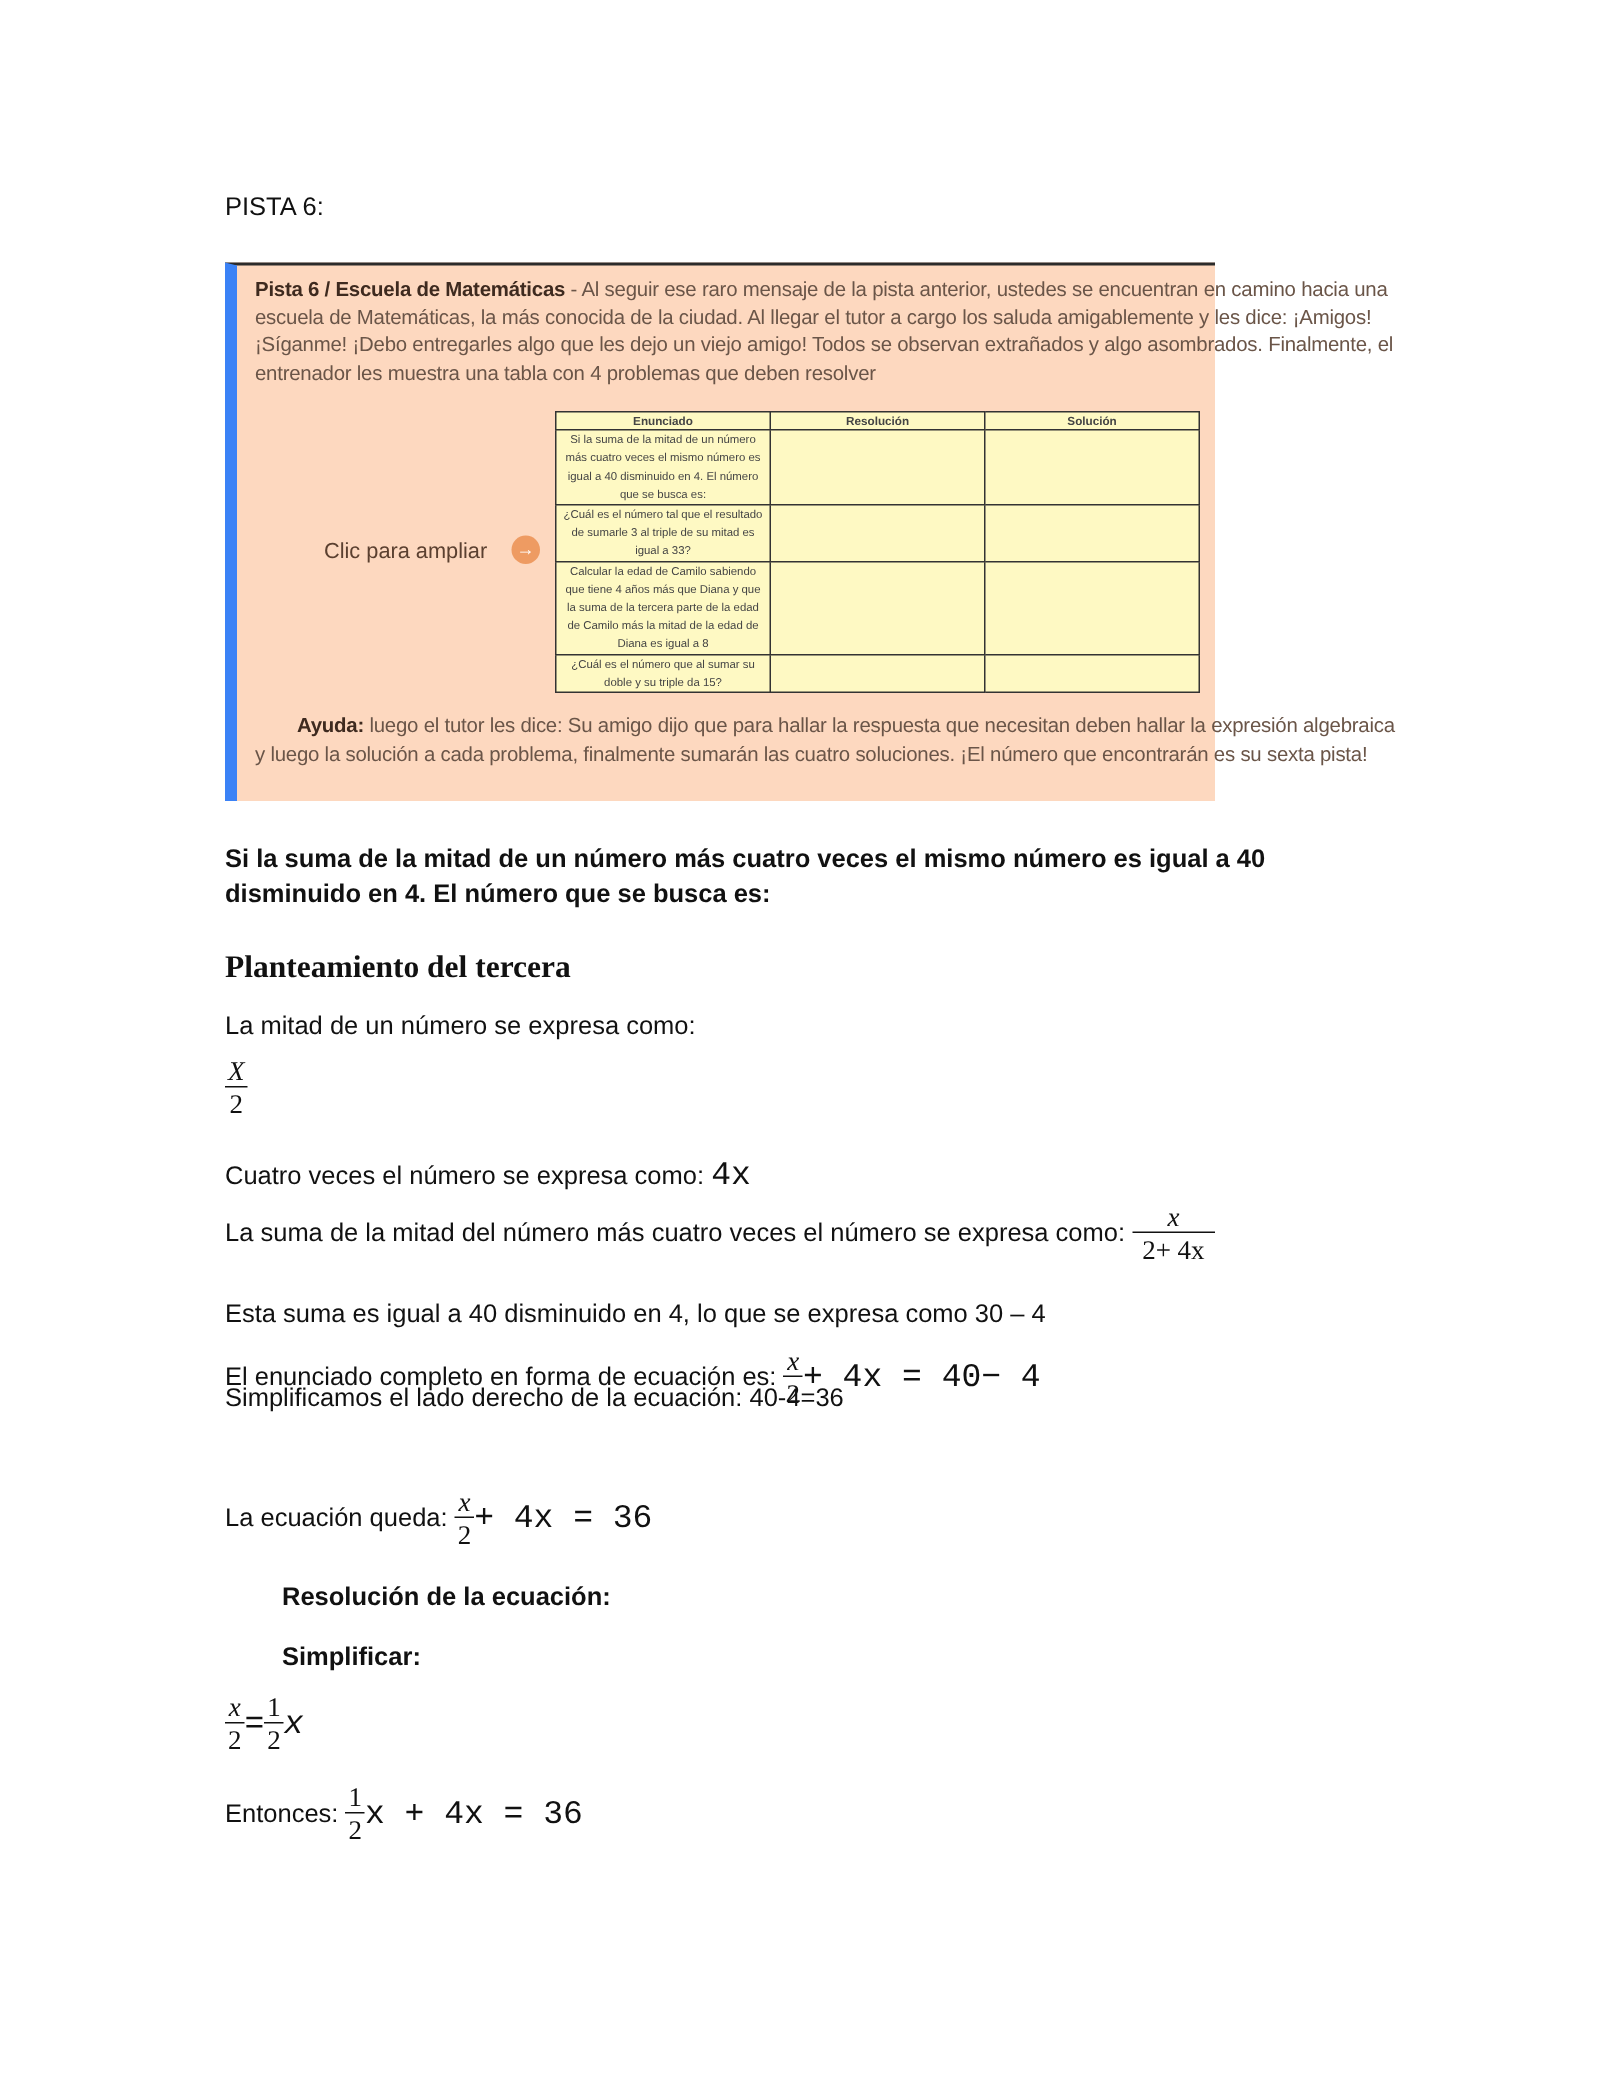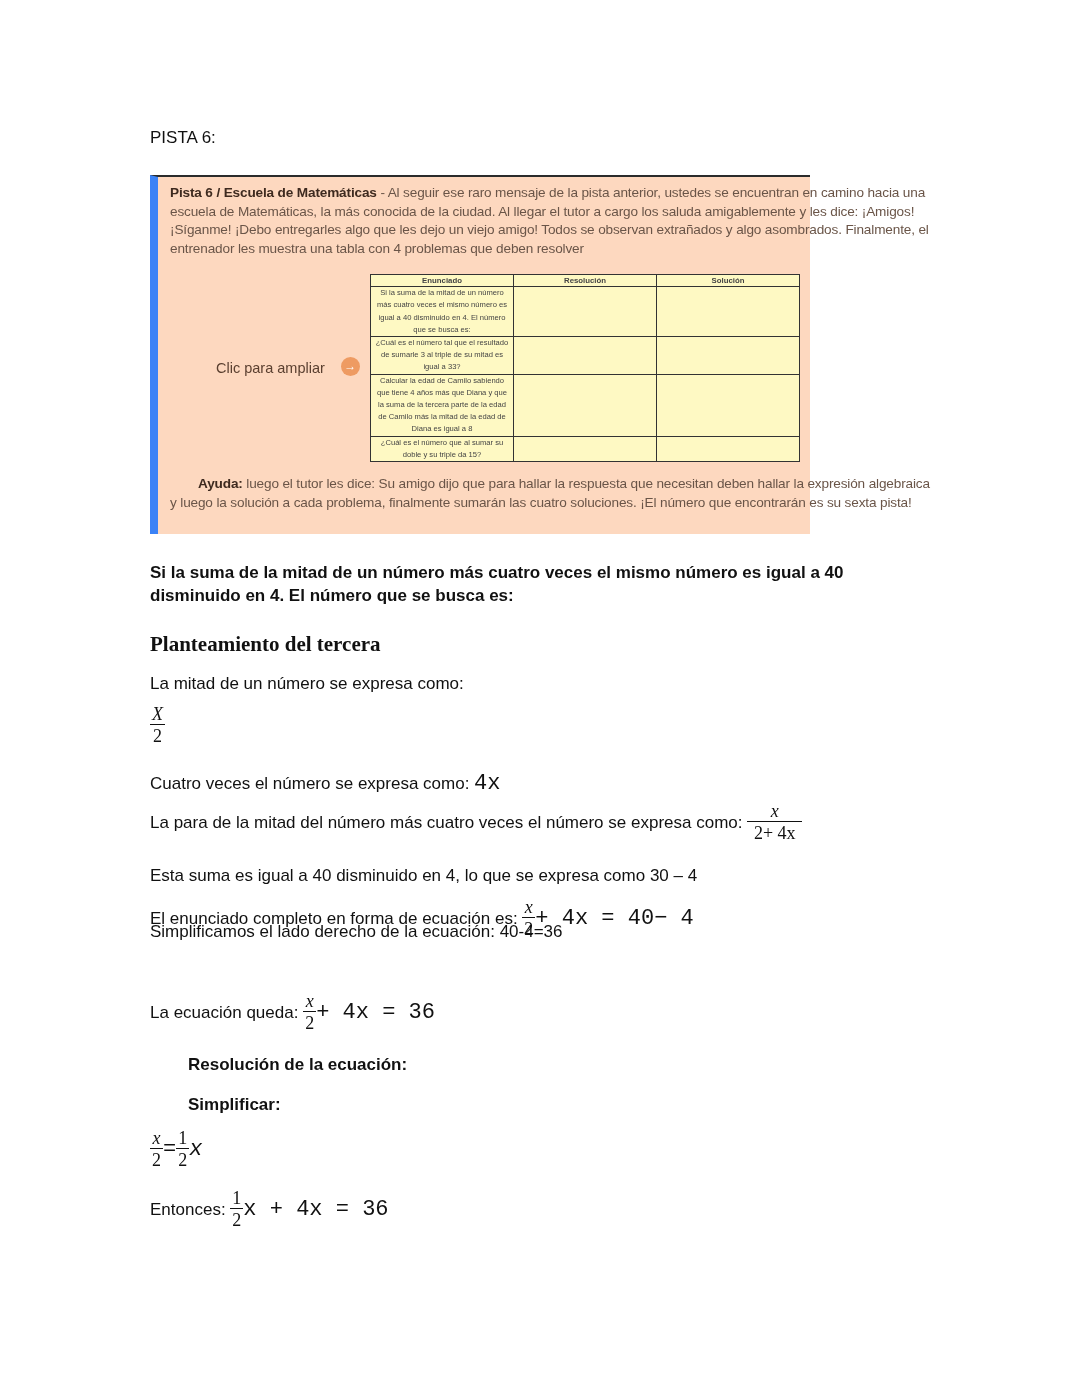--- a/index.html
+++ b/index.html
@@ -97,21 +97,21 @@
     <span class="num mi">X</span>
     <span class="den">2</span>
   </span>
 </div>
 
 <div class="line" style="top:771px">
   <span>Cuatro veces el número se expresa como: </span><span class="math">4x</span>
 </div>
 
 <div class="line" style="top:801px">
-  <span style="vertical-align:middle">La para de la mitad del número más cuatro veces el número se expresa como: </span><span class="frac" style="width:55px">
+  <span style="vertical-align:middle">La suma de la mitad del número más cuatro veces el número se expresa como: </span><span class="frac" style="width:55px">
     <span class="num mi">x</span>
     <span class="den">2+ 4x</span>
   </span>
 </div>
 
 <div class="line" style="top:866px">Esta suma es igual a 40 disminuido en 4, lo que se expresa como 30 – 4</div>
 
 <div class="line" style="top:897px">
   <span style="vertical-align:middle">El enunciado completo en forma de ecuación es: </span><span class="frac">
     <span class="num mi">x</span>

